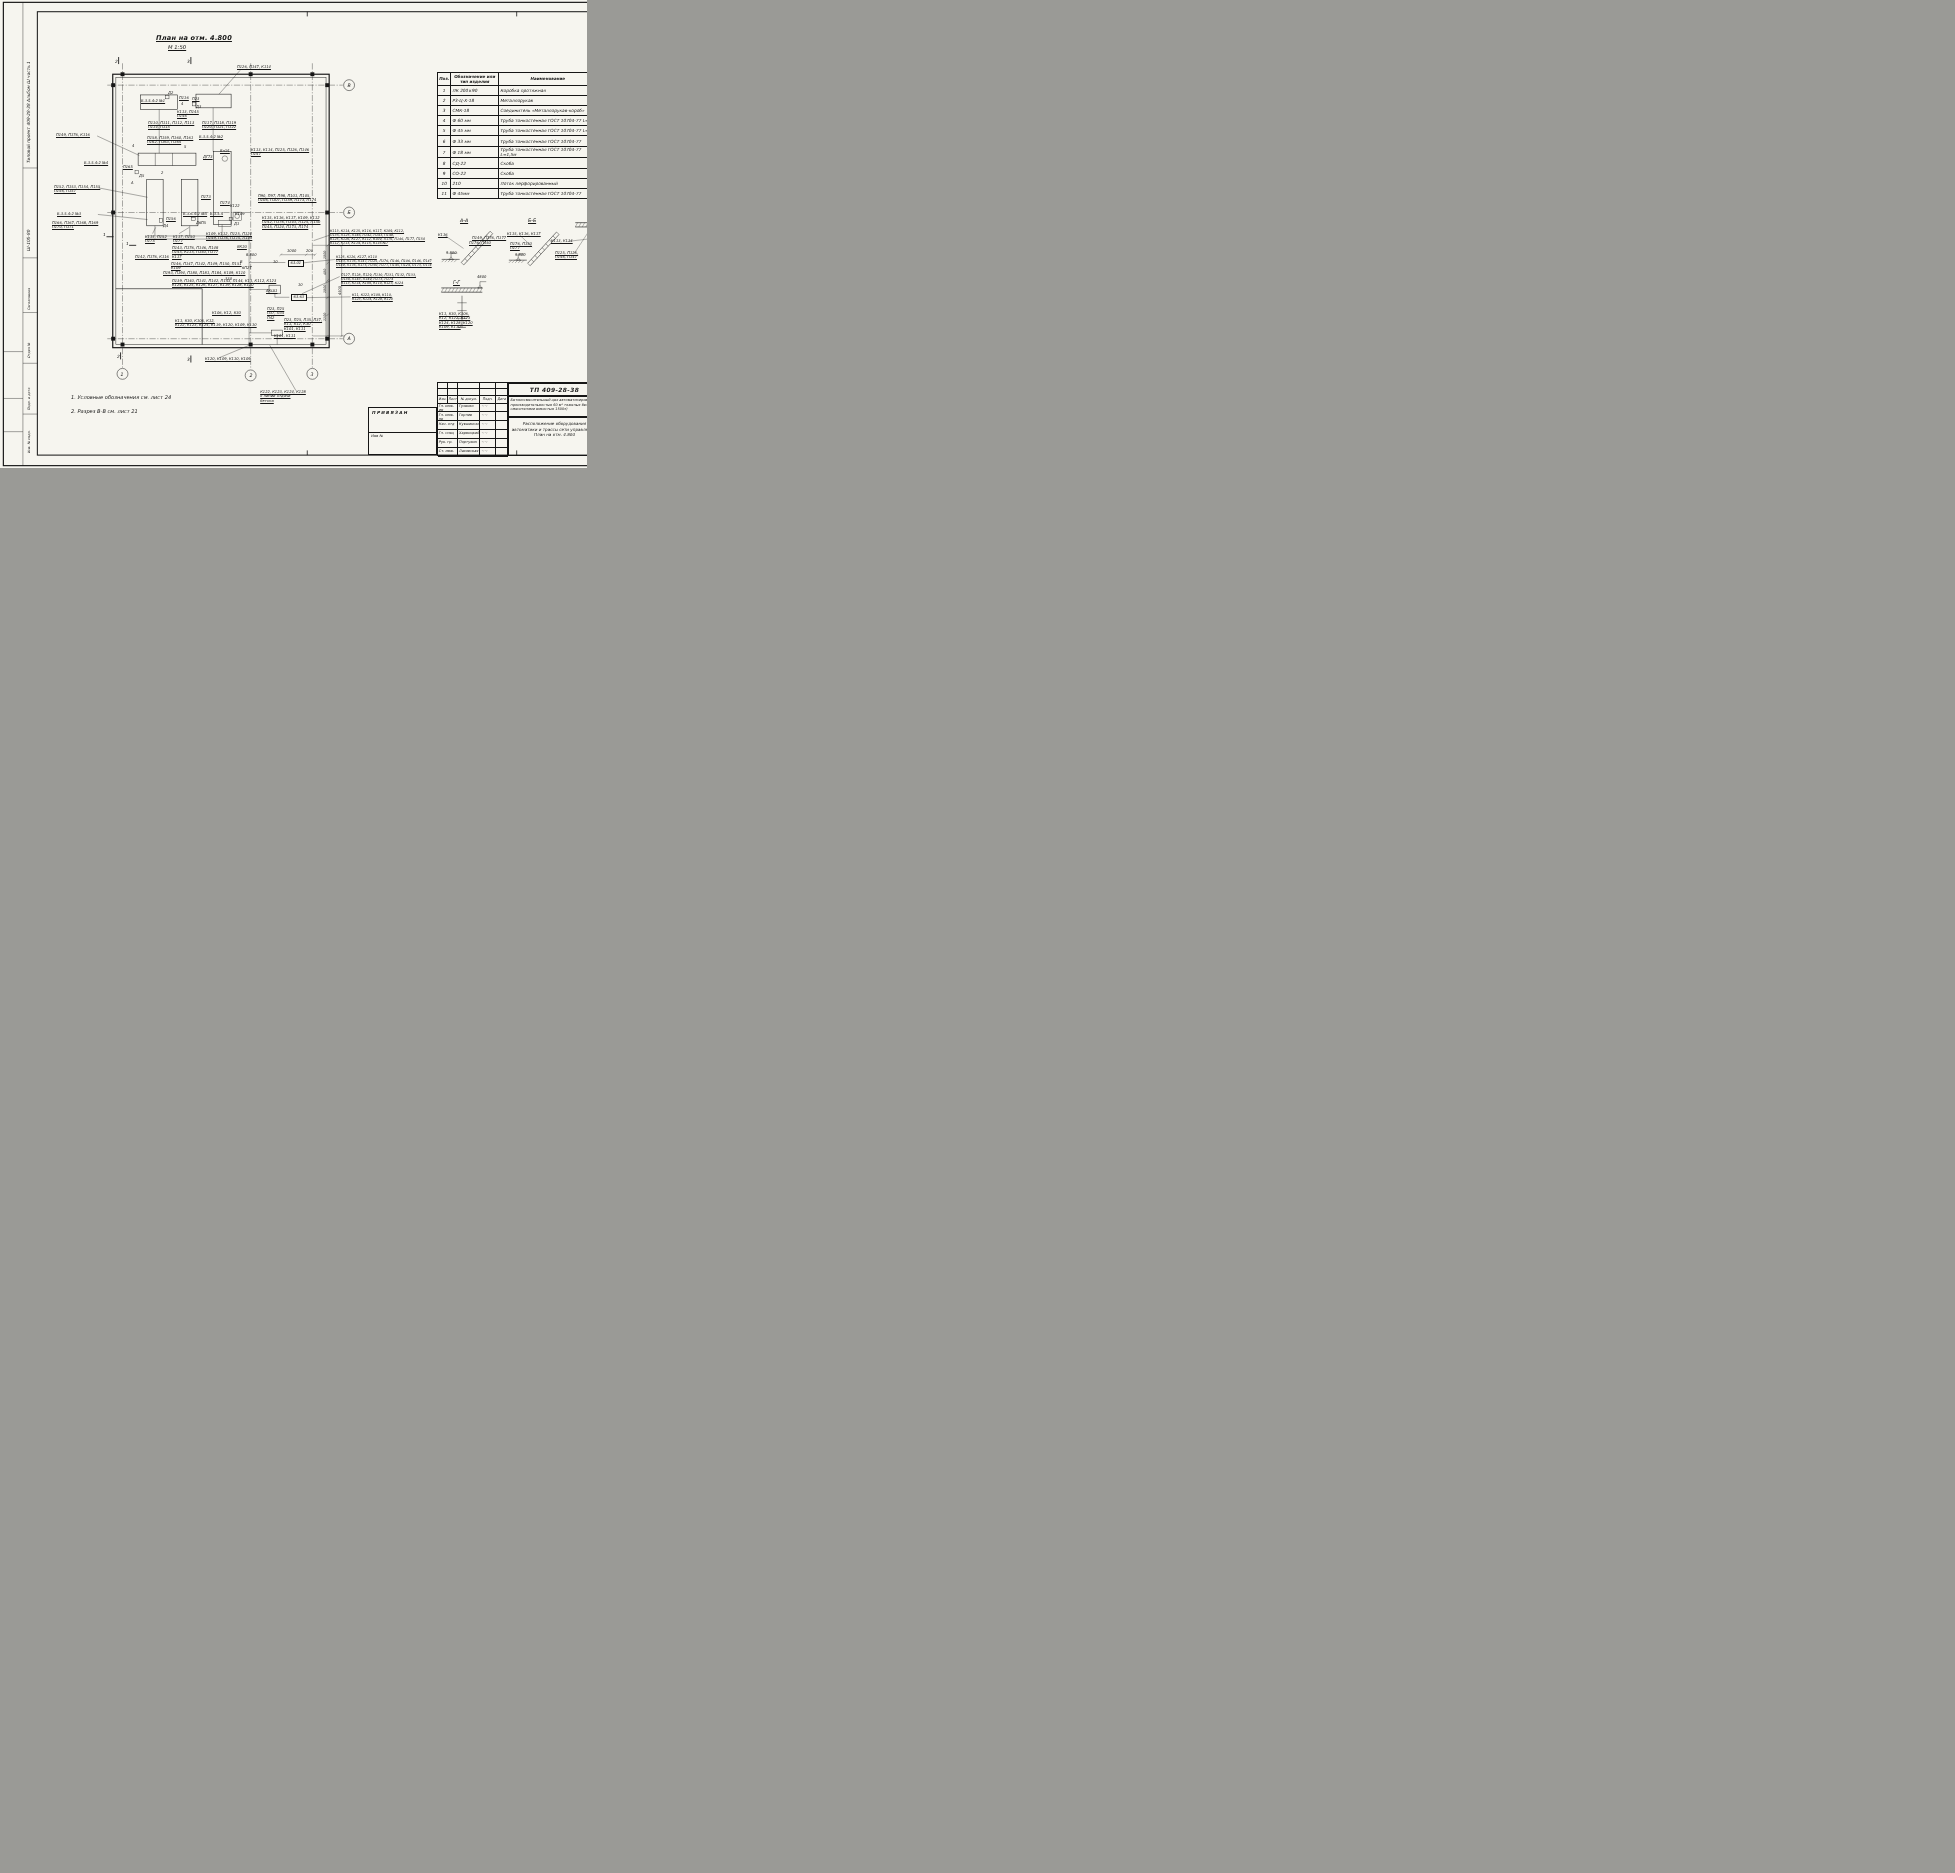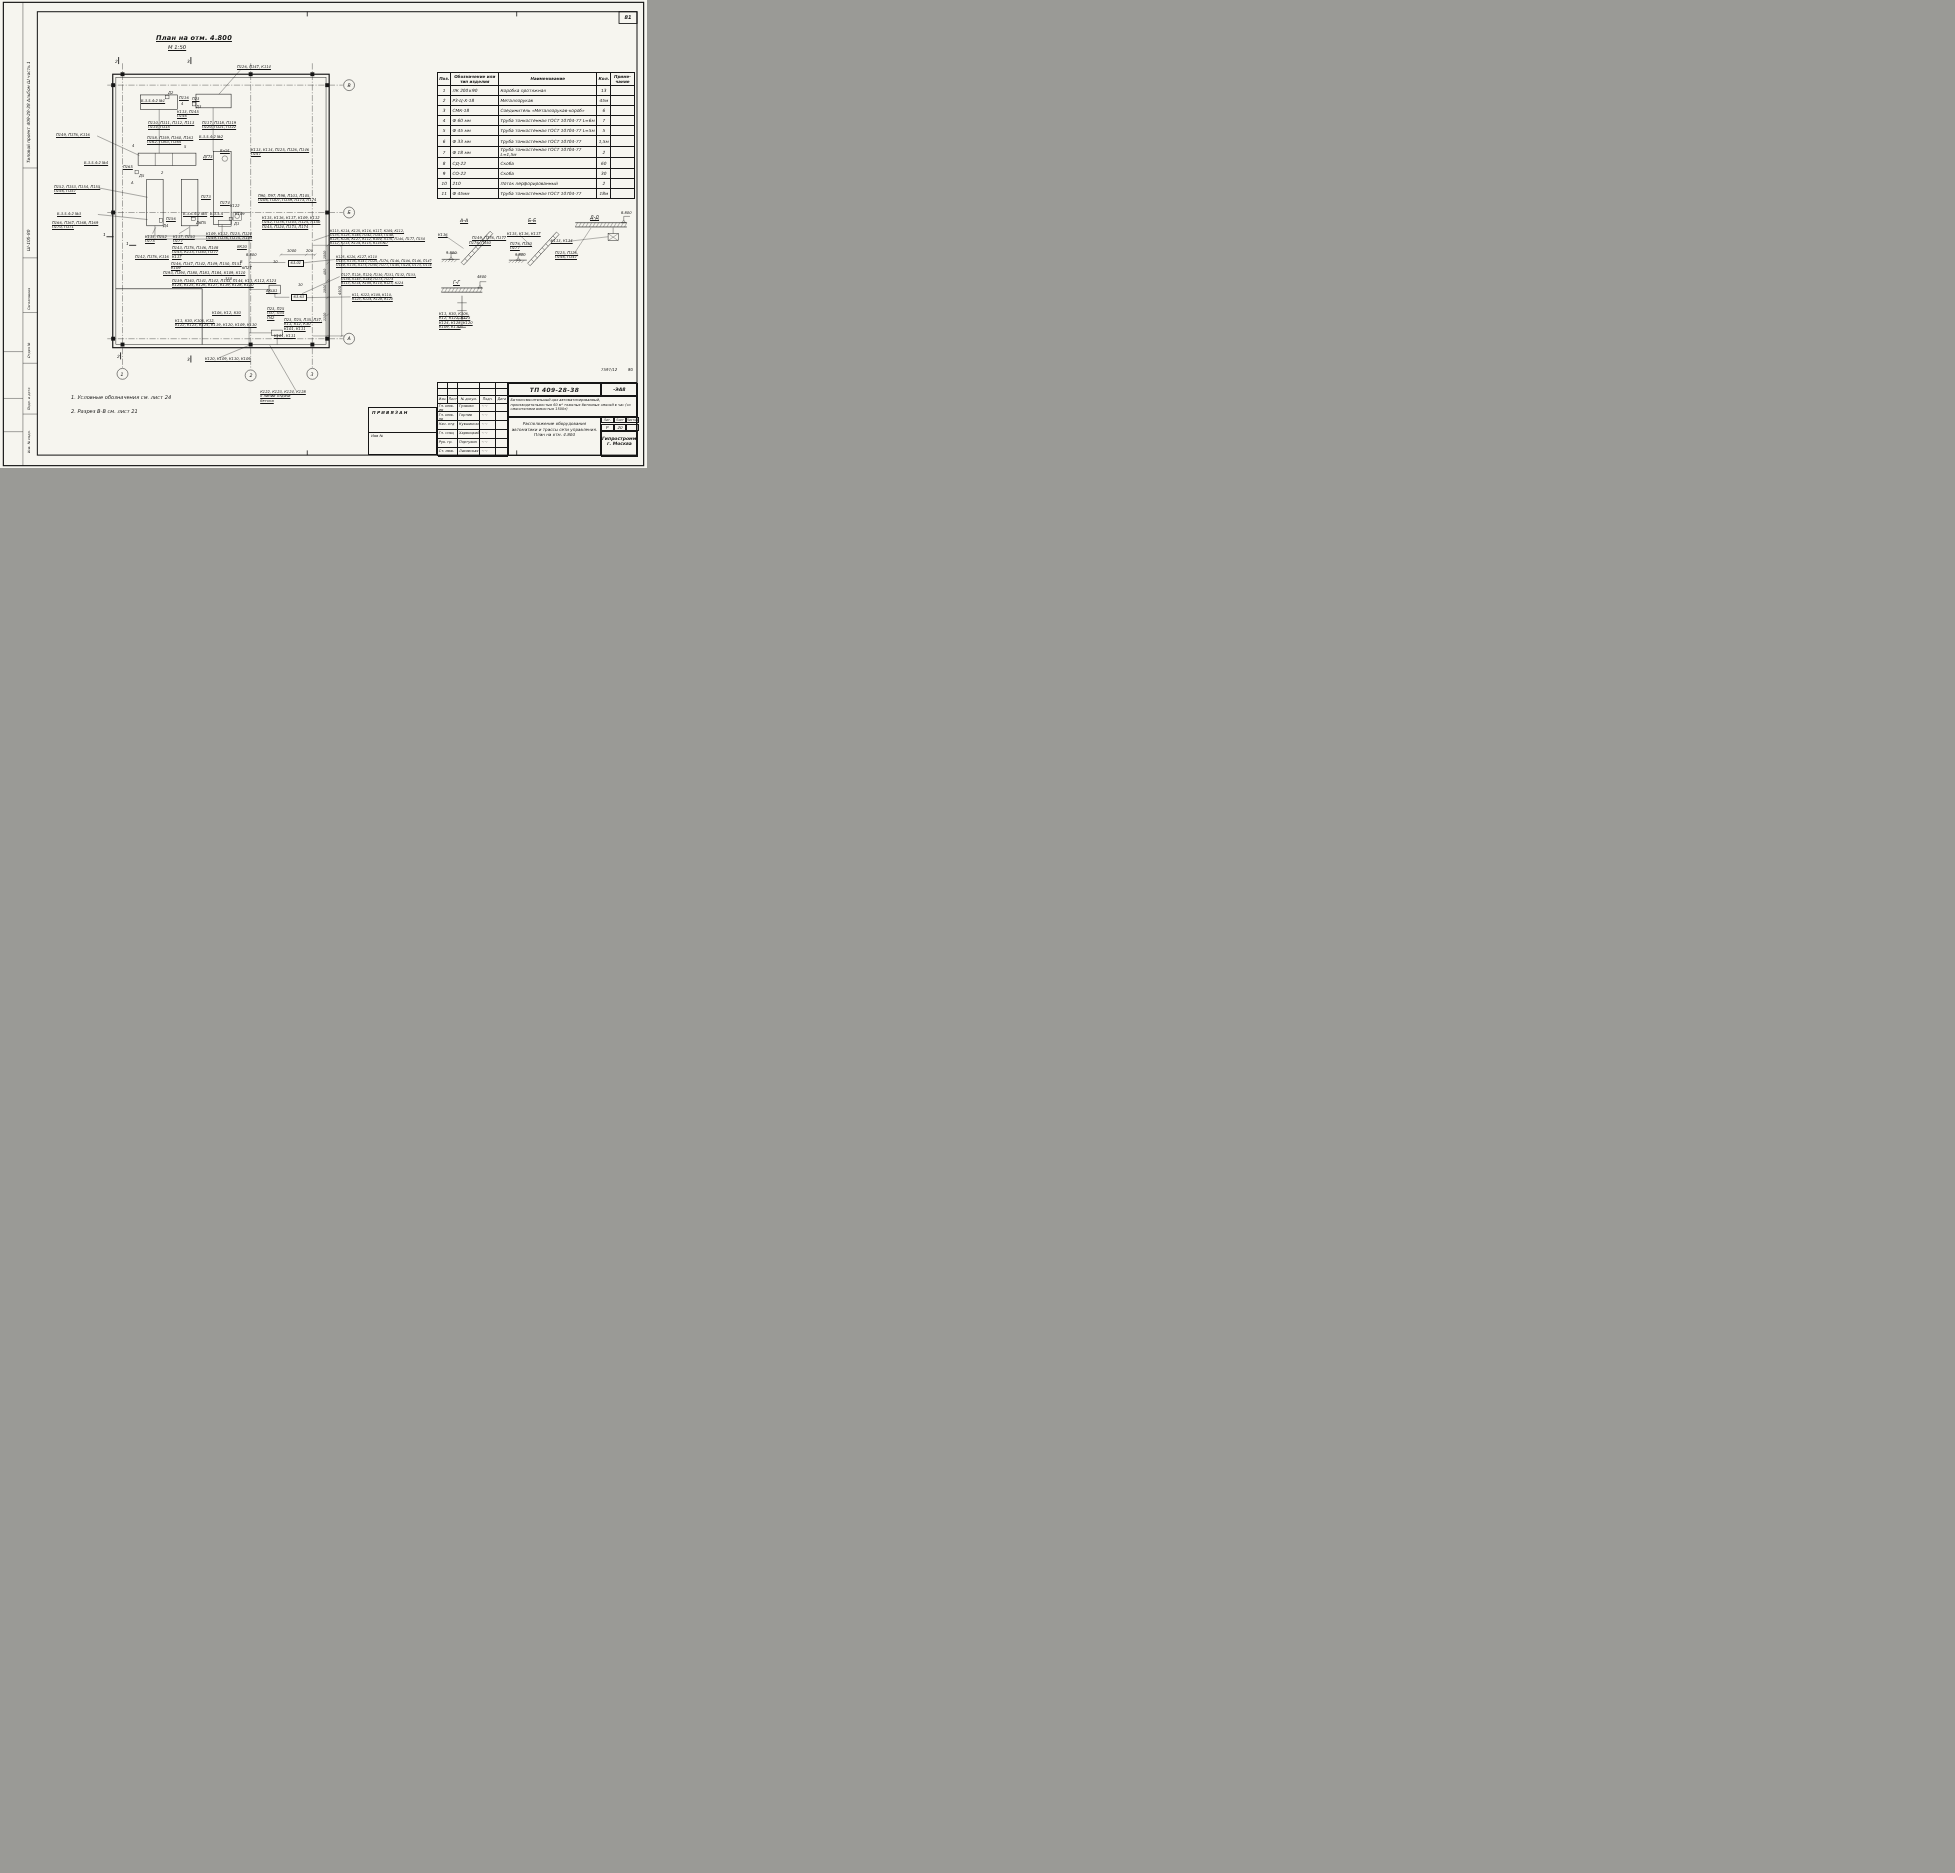--- a/index.html
+++ b/index.html
@@ -1,17 +1,17 @@
 <!DOCTYPE html>
 <html style="font-size:6.3px"><head>
 <meta charset="utf-8">
 <style>
   *{margin:0;padding:0;box-sizing:border-box}
   html,body{background:#9a9a96;font-family:"DejaVu Sans",sans-serif}
-  .sheet{position:relative;width:647px;height:468px;background:#f6f5ef;color:#161616;overflow:hidden}
+  .sheet{position:relative;width:587px;height:468px;background:#f6f5ef;color:#161616;overflow:hidden}
   .plansvg{position:absolute;left:0;top:0;width:647px;height:468px}
   .lbl{position:absolute;font-style:italic;font-size:3.7px;line-height:1.18;white-space:pre;color:#161616;transform-origin:0 0}
   .lbl.u{text-decoration:underline}
   .lbl.bx{border:0.5px solid #161616;padding:0.4px 1.6px;background:#f6f5ef}
   .vtext{position:absolute;transform-origin:0 0;transform:rotate(-90deg);font-style:italic;color:#161616;white-space:nowrap;font-size:4.3px}
   .vtext.small{font-size:3.3px}
   .dtitle{position:absolute;left:156px;top:34px;font-size:6.6px;font-style:italic;font-weight:600;text-decoration:underline;letter-spacing:0.2px}
   .dscale{position:absolute;left:168px;top:44px;font-size:5.3px;font-style:italic;text-decoration:underline}
   .note{position:absolute;left:71px;font-size:5.1px;font-style:italic}
   .sheetnum{position:absolute;left:619px;top:14px;width:18px;text-align:center;font-size:5.1px;font-style:italic;font-weight:600}

